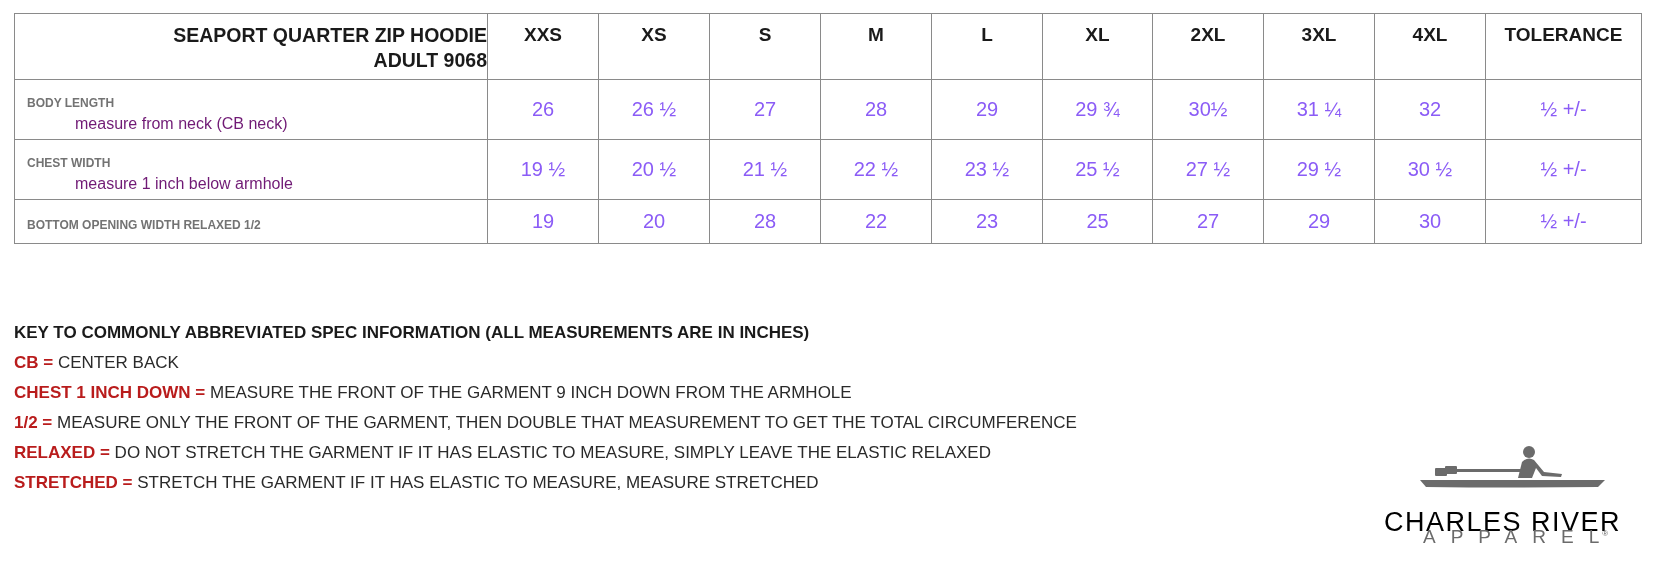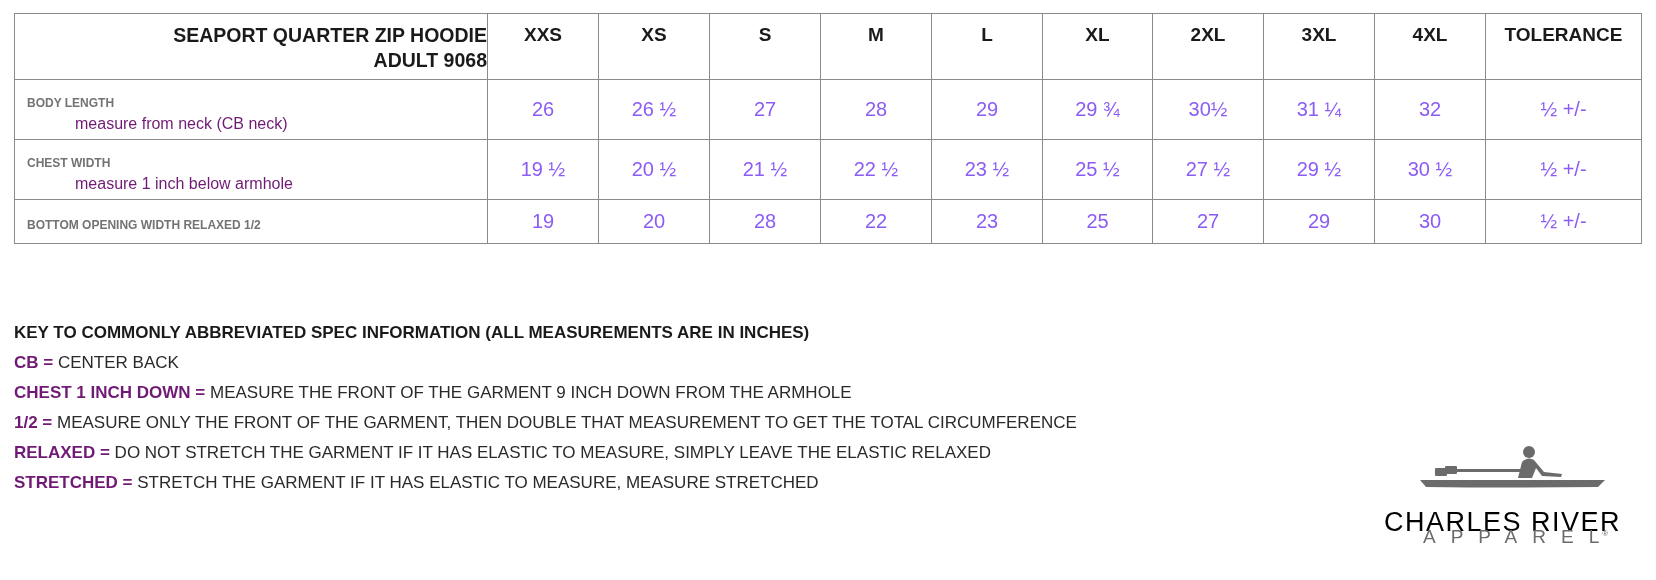--- a/index.html
+++ b/index.html
@@ -22,21 +22,21 @@
   .spec-table tr.r1 { height: 60px; }
   .spec-table tr.r2 { height: 60px; }
   .spec-table tr.r3 { height: 44px; }
   .spec-table tr.r4 { height: 60px; }
   .row-label { padding-left: 12px !important; text-align: left; }
   .row-label .lbl { display: block; font-weight: bold; font-size: 12px; color: #737373; line-height: 21px; margin-top: 8px; }
   .row-label .sub { display: block; font-size: 16px; color: #701a75; line-height: 20px; margin-left: 48px; }
   .val { text-align: center; font-size: 20px; color: #8b5cf6; }
   .key { position: absolute; left: 14px; top: 322px; font-size: 17px; color: #2a2a2a; }
   .key .line { height: 30px; line-height: 22px; white-space: nowrap; }
-  .key .b { font-weight: bold; color: #701a75; }
+  .key .b { font-weight: bold; color: #b91c1c; }
   .key .title { font-weight: bold; color: #1a1a1a; }
   .logo { position: absolute; left: 1380px; top: 440px; width: 270px; height: 110px; color: #6b6b6b; }
   .logo svg { position: absolute; left: 40px; top: 4px; }
   .logo .brand { position: absolute; left: 4px; top: 66px; font-size: 27px; letter-spacing: 1.5px; white-space: nowrap; color: #000000; line-height: 32px; }
   .logo .sub { position: absolute; left: 43px; top: 84px; font-size: 19px; letter-spacing: 15px; white-space: nowrap; color: #6b6b6b; line-height: 20px; }
   .logo .reg { font-size: 8px; letter-spacing: 0; vertical-align: super; margin-left: -12px; }
 </style>
 </head>
 <body>
 

